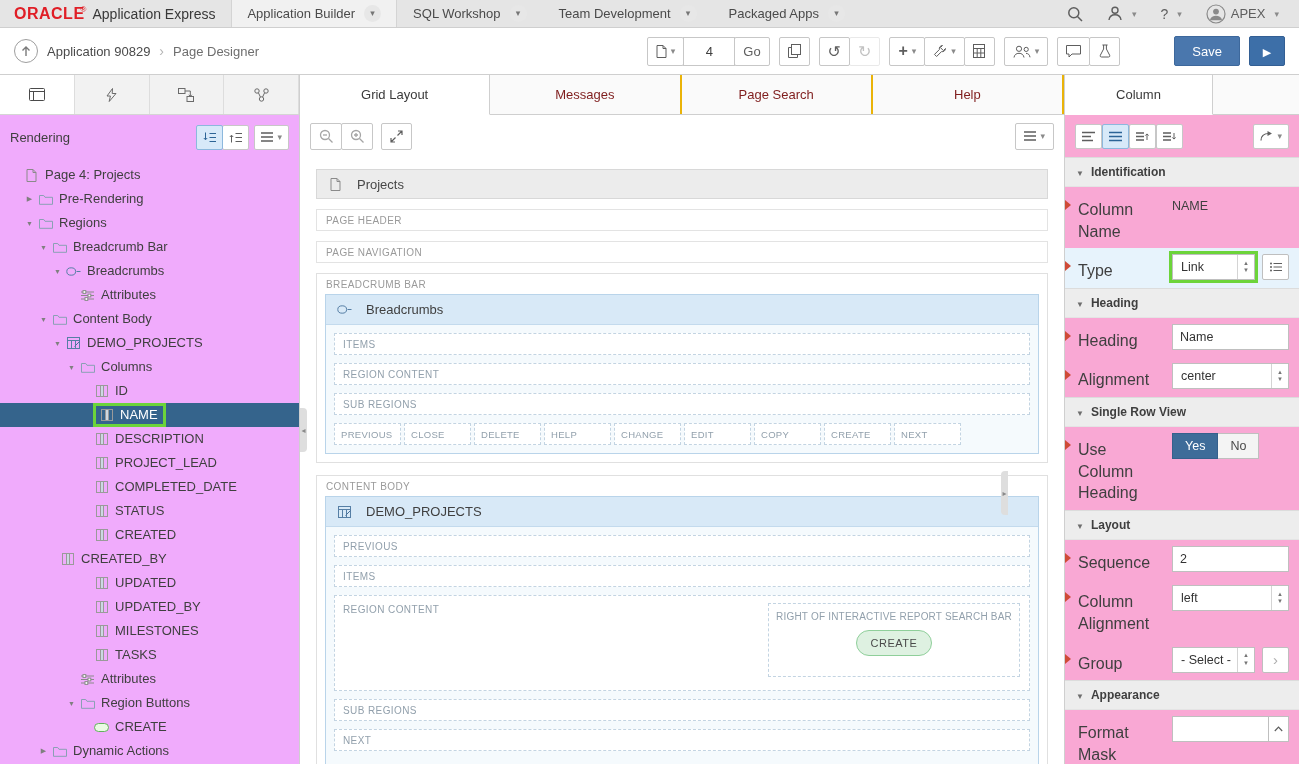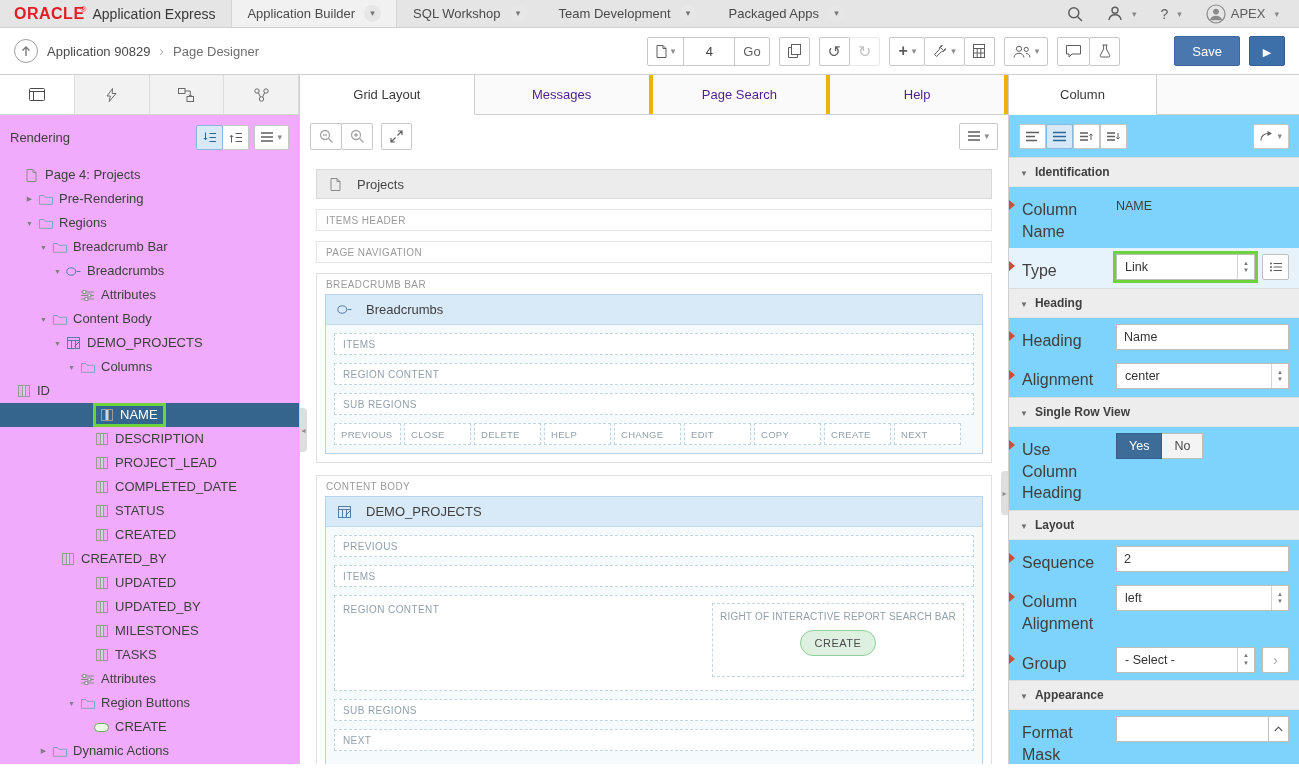--- a/index.html
+++ b/index.html
@@ -45,21 +45,21 @@
   .redo-icon::before{content:"↻";font-size:16px}
   .plus-icon::before{content:"+";font-size:16px;font-weight:bold}
   .btn-save{background:#4a77ad;border:1px solid #3d689c;color:#fff;height:30px;padding:0 17px;border-radius:2px;font-size:13px}
   .btn-run{background:#3d6fa8;border:1px solid #335f94;color:#fff;height:30px;width:36px;border-radius:2px;display:flex;align-items:center;justify-content:center}
   .play-icon::before{content:"▶";font-size:11px}
 
   
   .main{display:flex;height:689px;position:relative}
   .left{width:300px;flex:none;border-right:1px solid #cfcfcf;display:flex;flex-direction:column;background:#f0abfc}
   .center{flex:1;display:flex;flex-direction:column;min-width:0;background:#fff}
-  .right{width:291px;flex:none;border-left:1px solid #cfcfcf;display:flex;flex-direction:column;background:#7dd3fc}
+  .right{width:235px;flex:none;border-left:1px solid #cfcfcf;display:flex;flex-direction:column;background:#f9a8d4}
   .handle{position:absolute;width:7px;height:44px;background:#dedede;z-index:5;display:flex;align-items:center;justify-content:center;color:#8a8a8a;font-size:8px;cursor:pointer}
   .handle-left{left:300px;top:333px;border-radius:0 4px 4px 0}
   .handle-left::before{content:"◂"}
   .handle-right{right:291px;top:396px;border-radius:4px 0 0 4px}
   .handle-right::before{content:"▸"}
 
   
   .left-tabs{height:40px;display:flex;background:#f2f2f2;border-bottom:1px solid #d5d5d5;flex:none}
   .left-tab{flex:1;display:flex;align-items:center;justify-content:center;border-right:1px solid #ddd;color:#5a5a5a;cursor:pointer}
   .left-tab.active{background:#fff;color:#3a3a3a}
@@ -75,21 +75,21 @@
   .tree-row.selected{background:#35648c;color:#fff}
   .arrow{width:15px;flex:none;text-align:center;color:#7f7f7f;font-size:7px}
   .arrow.exp::before{content:"▼"}
   .arrow.col::before{content:"▶"}
   .t-icon{width:17px;height:15px;margin-right:5px;flex:none;display:inline-flex;align-items:center;justify-content:center}
   .t-label{line-height:24px}
   .green-box{display:flex;align-items:center;height:24px;border:3px solid #6cd43a;padding:0 5px 0 2px}
 
   
   .center-tabs{height:40px;display:flex;background:#fafafa;border-bottom:1px solid #cfcfcf;flex:none}
-  .center-tab{flex:1;display:flex;align-items:center;justify-content:center;font-size:13px;color:#4c1d95;border-right:4px solid #eab308;cursor:pointer}
+  .center-tab{flex:1;display:flex;align-items:center;justify-content:center;font-size:13px;color:#7f1d1d;border-right:2px solid #eab308;cursor:pointer}
   .center-tab.active{background:#fff;color:#3a3a3a;border-right:1px solid #cfcfcf;margin-bottom:-1px;border-bottom:1px solid #fff}
   .center-toolbar{height:42px;display:flex;align-items:center;padding:0 10px;gap:8px;flex:none}
   .canvas{flex:1;overflow:hidden;padding:12px 16px 0 16px}
   .page-bar{height:30px;background:#ececec;border:1px solid #d8d8d8;display:flex;align-items:center;gap:8px;padding:0 10px;font-size:13px;color:#474747;margin-bottom:10px}
   .slot-bar{height:22px;border:1px solid #e3e3e3;display:flex;align-items:center;padding:0 9px;font-size:10px;letter-spacing:.4px;color:#9a9a9a;margin-bottom:10px;background:#fff}
   .sect{border:1px solid #e0e0e0;margin-bottom:12px;background:#fff}
   .sect-label{font-size:10px;letter-spacing:.4px;color:#9a9a9a;padding:5px 9px 4px}
   .sect-body{padding:0 8px 8px}
   .region{border:1px solid #b9d4ea;background:#f5fafd}
   .region-head{height:30px;background:#d8e9f7;display:flex;align-items:center;gap:8px;padding:0 10px;font-size:13px;color:#3f3f3f;border-bottom:1px solid #c3daed}
@@ -457,21 +457,21 @@
           </div>
           <div class="tree-row " style="padding-left:64px">
             <span class="arrow exp"></span>
             <span class="t-icon">
               <svg width="14" height="11" viewBox="0 0 14 11">
                 <path d="M.5 1.5h4.2l1.3 1.8H13.5v7H.5z" fill="none" stroke="#8aa0b4"></path>
               </svg>
             </span>
             <span class="t-label">Columns</span>
           </div>
-          <div class="tree-row " style="">
+          <div class="tree-row " style="padding-left:78px">
             <span class="arrow "></span>
             <span class="t-icon">
               <svg width="12" height="12" viewBox="0 0 12 12">
                 <rect x=".5" y=".5" width="11" height="11" fill="none" stroke="#9a9a9a"></rect>
                 <rect x="4.5" y=".5" width="3" height="11" fill="#ccd8e3" stroke="#9a9a9a"></rect>
               </svg>
             </span>
             <span class="t-label">ID</span>
           </div>
           <div class="tree-row selected" style="padding-left:78px">
@@ -678,21 +678,21 @@
       <div class="canvas">
         <div class="page-bar">
           <span class="t-icon">
               <svg width="11" height="13" viewBox="0 0 11 13">
                 <path d="M1 .5h6l3 3v9H1z" fill="none" stroke="#8a8a8a"></path>
                 <path d="M7 .5v3h3" fill="none" stroke="#8a8a8a"></path>
               </svg>
             </span>
           <span>Projects</span>
         </div>
-        <div class="slot-bar">ITEMS HEADER</div>
+        <div class="slot-bar">PAGE HEADER</div>
         <div class="slot-bar">PAGE NAVIGATION</div>
 
         <div class="sect">
           <div class="sect-label">BREADCRUMB BAR</div>
           <div class="sect-body">
             <div class="region">
               <div class="region-head">
                 <span class="t-icon">
                     <svg width="15" height="9" viewBox="0 0 15 9">
                       <ellipse cx="5.2" cy="4.5" rx="4.4" ry="3.7" fill="none" stroke="#567fa5"></ellipse>

